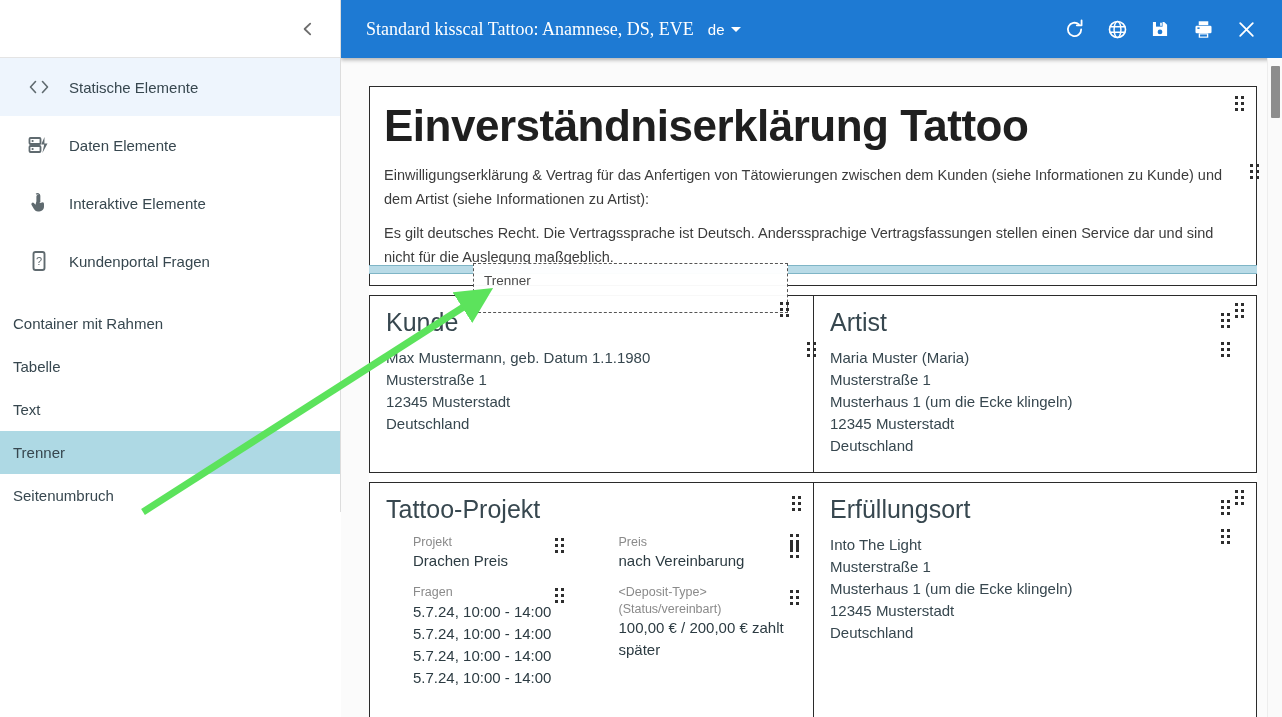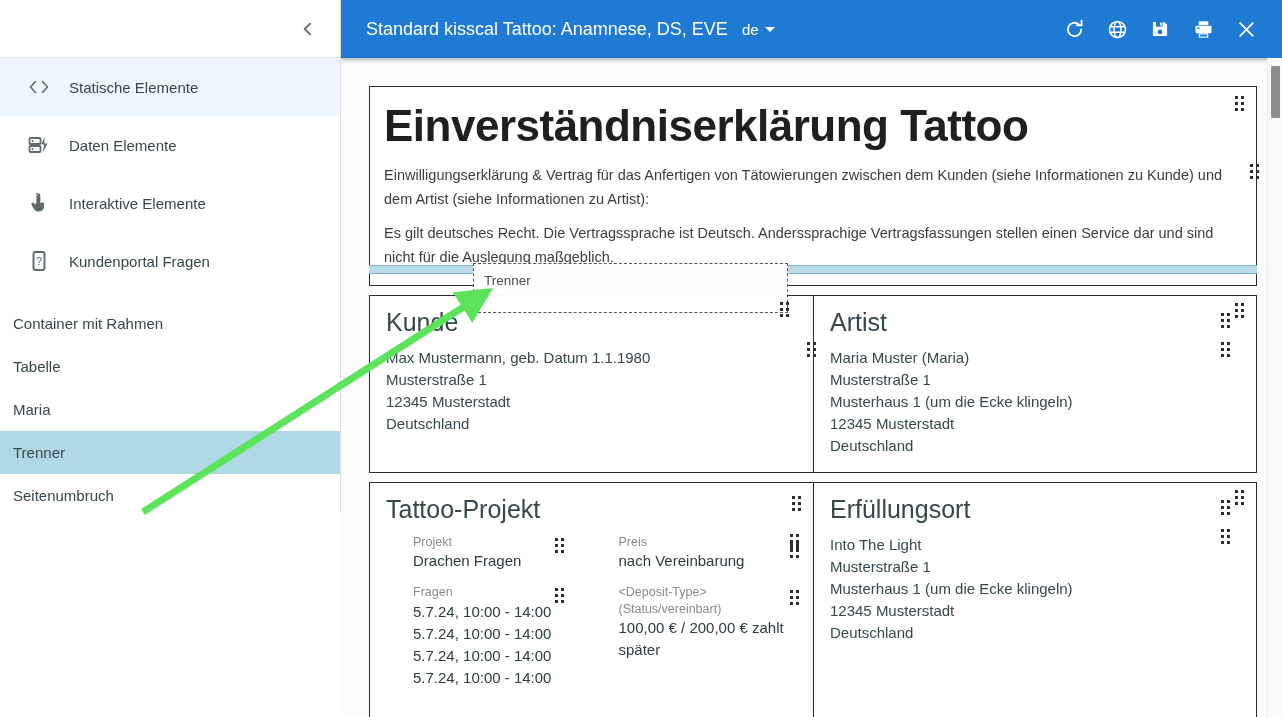--- a/index.html
+++ b/index.html
@@ -80,21 +80,21 @@
   .titlebar {
     height: 58px; flex: 0 0 58px;
     background: #1e7ad3;
     display: flex; align-items: center;
     padding: 0 22px 0 25px;
     color: #ffffff;
     box-shadow: 0 2px 4px rgba(0,0,0,0.30);
     position: relative;
     z-index: 4;
   }
-  .title-text { font-size: 18px; font-weight: 400; white-space: nowrap; }
+  .title-text { font-size: 18px; font-weight: 400; white-space: nowrap; font-family: Liberation Serif, serif; }
   .lang-select {
     margin-left: 14px;
     font-size: 15px;
     display: flex; align-items: center; gap: 6px;
     cursor: pointer;
     color: #ffffff;
   }
   .caret {
     width: 0; height: 0;
     border-left: 5px solid transparent;
@@ -284,21 +284,21 @@
     <div class="sep-line"></div>
 
     <div class="elem-list">
       <div class="elem-item">
         <span>Container mit Rahmen</span>
       </div>
       <div class="elem-item">
         <span>Tabelle</span>
       </div>
       <div class="elem-item">
-        <span>Maria</span>
+        <span>Text</span>
       </div>
       <div class="elem-item selected">
         <span>Trenner</span>
       </div>
       <div class="elem-item">
         <span>Seitenumbruch</span>
       </div>
     </div>
   </aside>
 
@@ -449,21 +449,21 @@
                     <div class="handle" style="right:26px; top:4px;">
                       <i></i>
                         <i></i>
                         <i></i>
                         <i></i>
                         <i></i>
                         <i></i>
                     </div>
                     <div class="field-label">Projekt</div>
                     <div class="field-value">
-                      <div>Drachen Fragen</div>
+                      <div>Drachen Preis</div>
                     </div>
                   </div>
                   <div class="field">
                     <div class="handle" style="right:26px; top:4px;">
                       <i></i>
                         <i></i>
                         <i></i>
                         <i></i>
                         <i></i>
                         <i></i>

